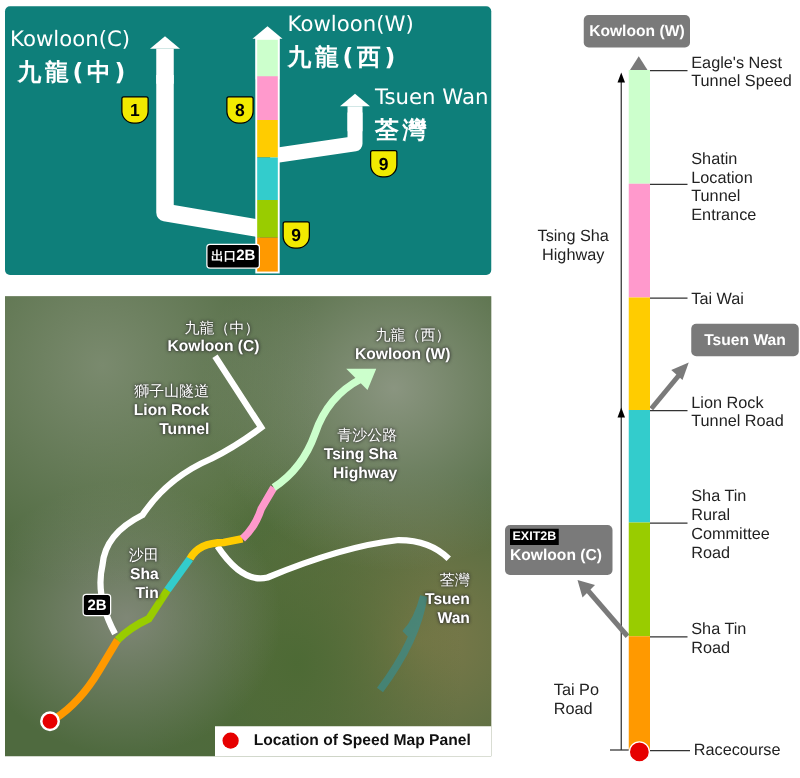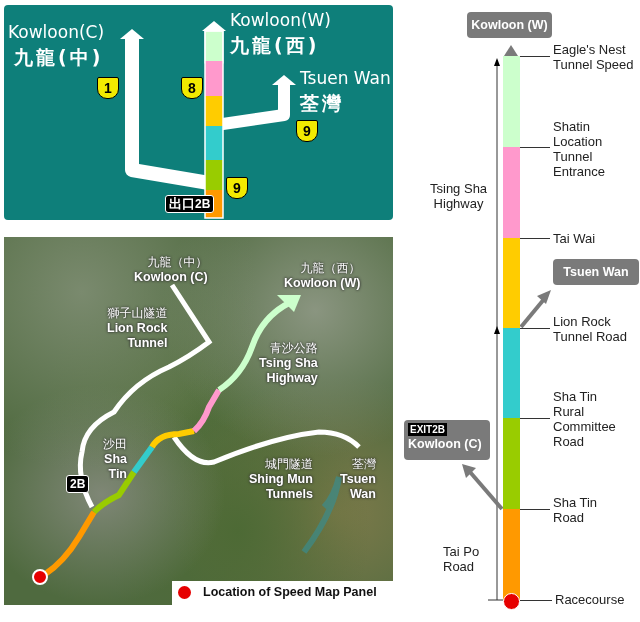--- a/index.html
+++ b/index.html
@@ -64,21 +64,21 @@
   <div class="abs sign-en" style="left:226px;top:5px">Kowloon(W)</div>
   <div class="abs sign-zh" style="left:226px;top:28px">九龍(西)</div>
   <div class="abs shield" style="left:177px;top:72px">8</div>
 
   <div class="abs sign-en" style="left:296px;top:63px">Tsuen Wan</div>
   <div class="abs sign-zh" style="left:296px;top:86px">荃灣</div>
   <div class="abs shield" style="left:292px;top:115px">9</div>
 
   <div class="abs shield" style="left:222px;top:172px">9</div>
   <div class="abs exit-badge" style="left:161px;top:190px">
-    <span style="font-size:13px">出口</span><span>2B</span>
+    <span style="font-size:10px">出口</span><span>2B</span>
   </div>
 </div>
 
 <div id="map" class="abs">
   <svg class="abs" style="left:0;top:0" width="389" height="368">
 
     <path d="M320 270 Q330 260 335 240 Q330 275 300 315" stroke="#3a8c8c" stroke-width="6" fill="none" opacity="0.7"></path>
 
     <path d="M168 48 L205 105 Q185 120 165 130 Q130 145 110 175 Q80 190 78 215 Q72 240 88 270" stroke="#fff" stroke-width="5" fill="none"></path>
 
@@ -111,25 +111,20 @@
   <div class="abs map-label" style="left:255px;top:104px">
     <div class="map-zh">青沙公路</div>
     <div>Tsing Sha</div>
     <div>Highway</div>
   </div>
   <div class="abs map-label" style="left:99px;top:200px">
     <div class="map-zh">沙田</div>
     <div>Sha</div>
     <div>Tin</div>
   </div>
-  <div class="abs map-label" style="left:245px;top:220px">
-    <div class="map-zh">城門隧道</div>
-    <div>Shing Mun</div>
-    <div>Tunnels</div>
-  </div>
   <div class="abs map-label" style="left:336px;top:220px">
     <div class="map-zh">荃灣</div>
     <div>Tsuen</div>
     <div>Wan</div>
   </div>
   <div class="abs exit-badge" style="left:62px;top:238px;font-size:12px">2B</div>
 </div>
 
 <div id="legend" class="abs">
   <span class="abs" style="left:6px;top:5px;width:13px;height:13px;border-radius:50%;background:#e60000"></span>

